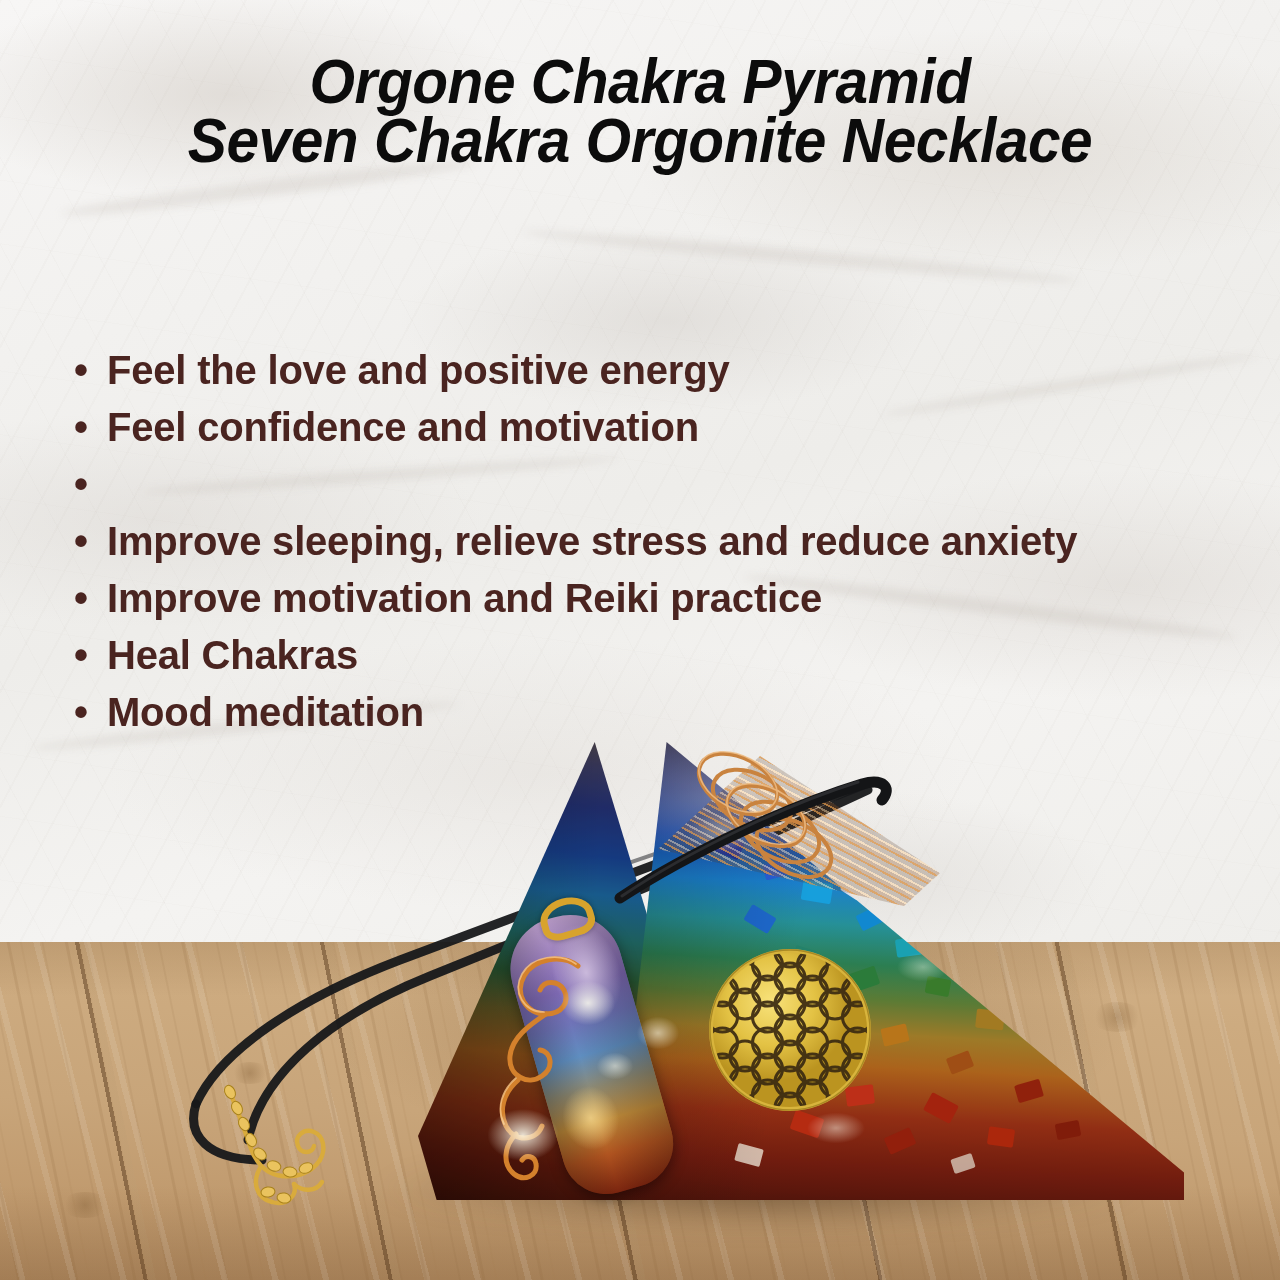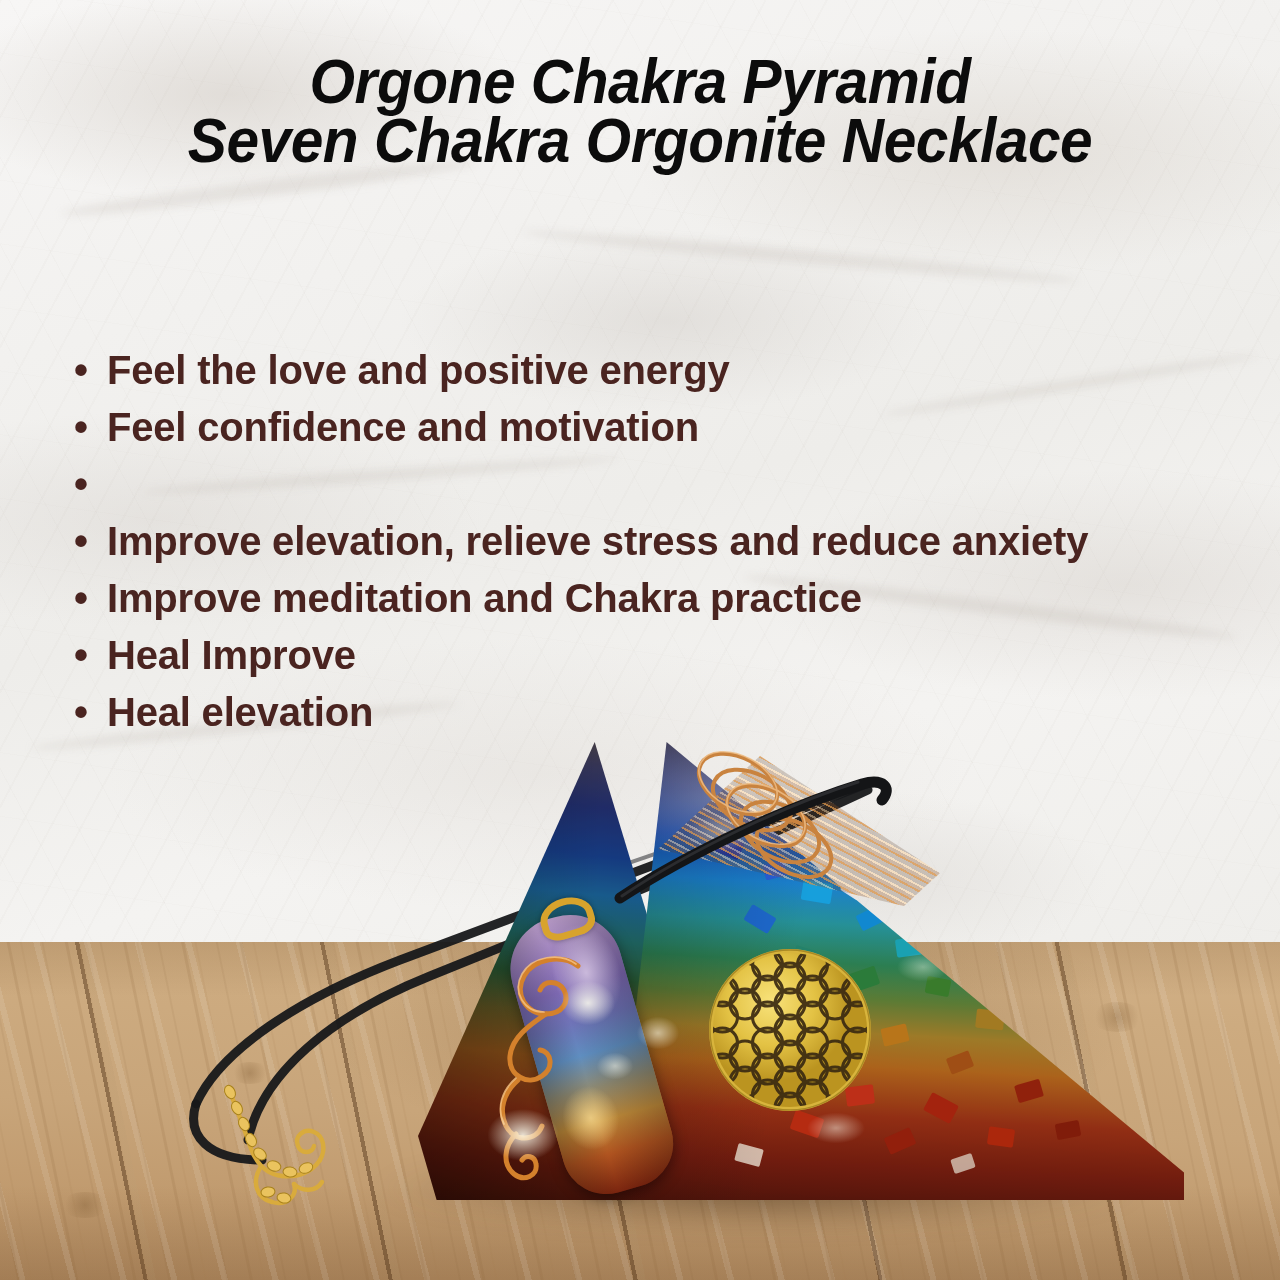--- a/index.html
+++ b/index.html
@@ -247,33 +247,33 @@
     </div>
     <div class="bul">
       <span class="dot">•</span>
       <span class="txt">Feel confidence and motivation</span>
     </div>
     <div class="bul">
       <span class="dot">•</span>
     </div>
     <div class="bul">
       <span class="dot">•</span>
-      <span class="txt">Improve elevation, relieve stress and reduce anxiety</span>
-    </div>
-    <div class="bul">
-      <span class="dot">•</span>
-      <span class="txt">Improve meditation and Chakra practice</span>
-    </div>
-    <div class="bul">
-      <span class="dot">•</span>
-      <span class="txt">Heal Improve</span>
-    </div>
-    <div class="bul">
-      <span class="dot">•</span>
-      <span class="txt">Heal elevation</span>
+      <span class="txt">Improve sleeping, relieve stress and reduce anxiety</span>
+    </div>
+    <div class="bul">
+      <span class="dot">•</span>
+      <span class="txt">Improve motivation and Reiki practice</span>
+    </div>
+    <div class="bul">
+      <span class="dot">•</span>
+      <span class="txt">Heal Chakras</span>
+    </div>
+    <div class="bul">
+      <span class="dot">•</span>
+      <span class="txt">Mood meditation</span>
     </div>
   </div>
 
   <div class="wood">
     <div class="woodshade"></div>
     <div class="knot" style="left:1090px; top:60px;  width:54px; height:30px;"></div>
     <div class="knot" style="left:880px;  top:200px; width:46px; height:26px;"></div>
     <div class="knot" style="left:230px;  top:120px; width:40px; height:22px;"></div>
     <div class="knot" style="left:60px;   top:250px; width:50px; height:26px;"></div>
   </div>

